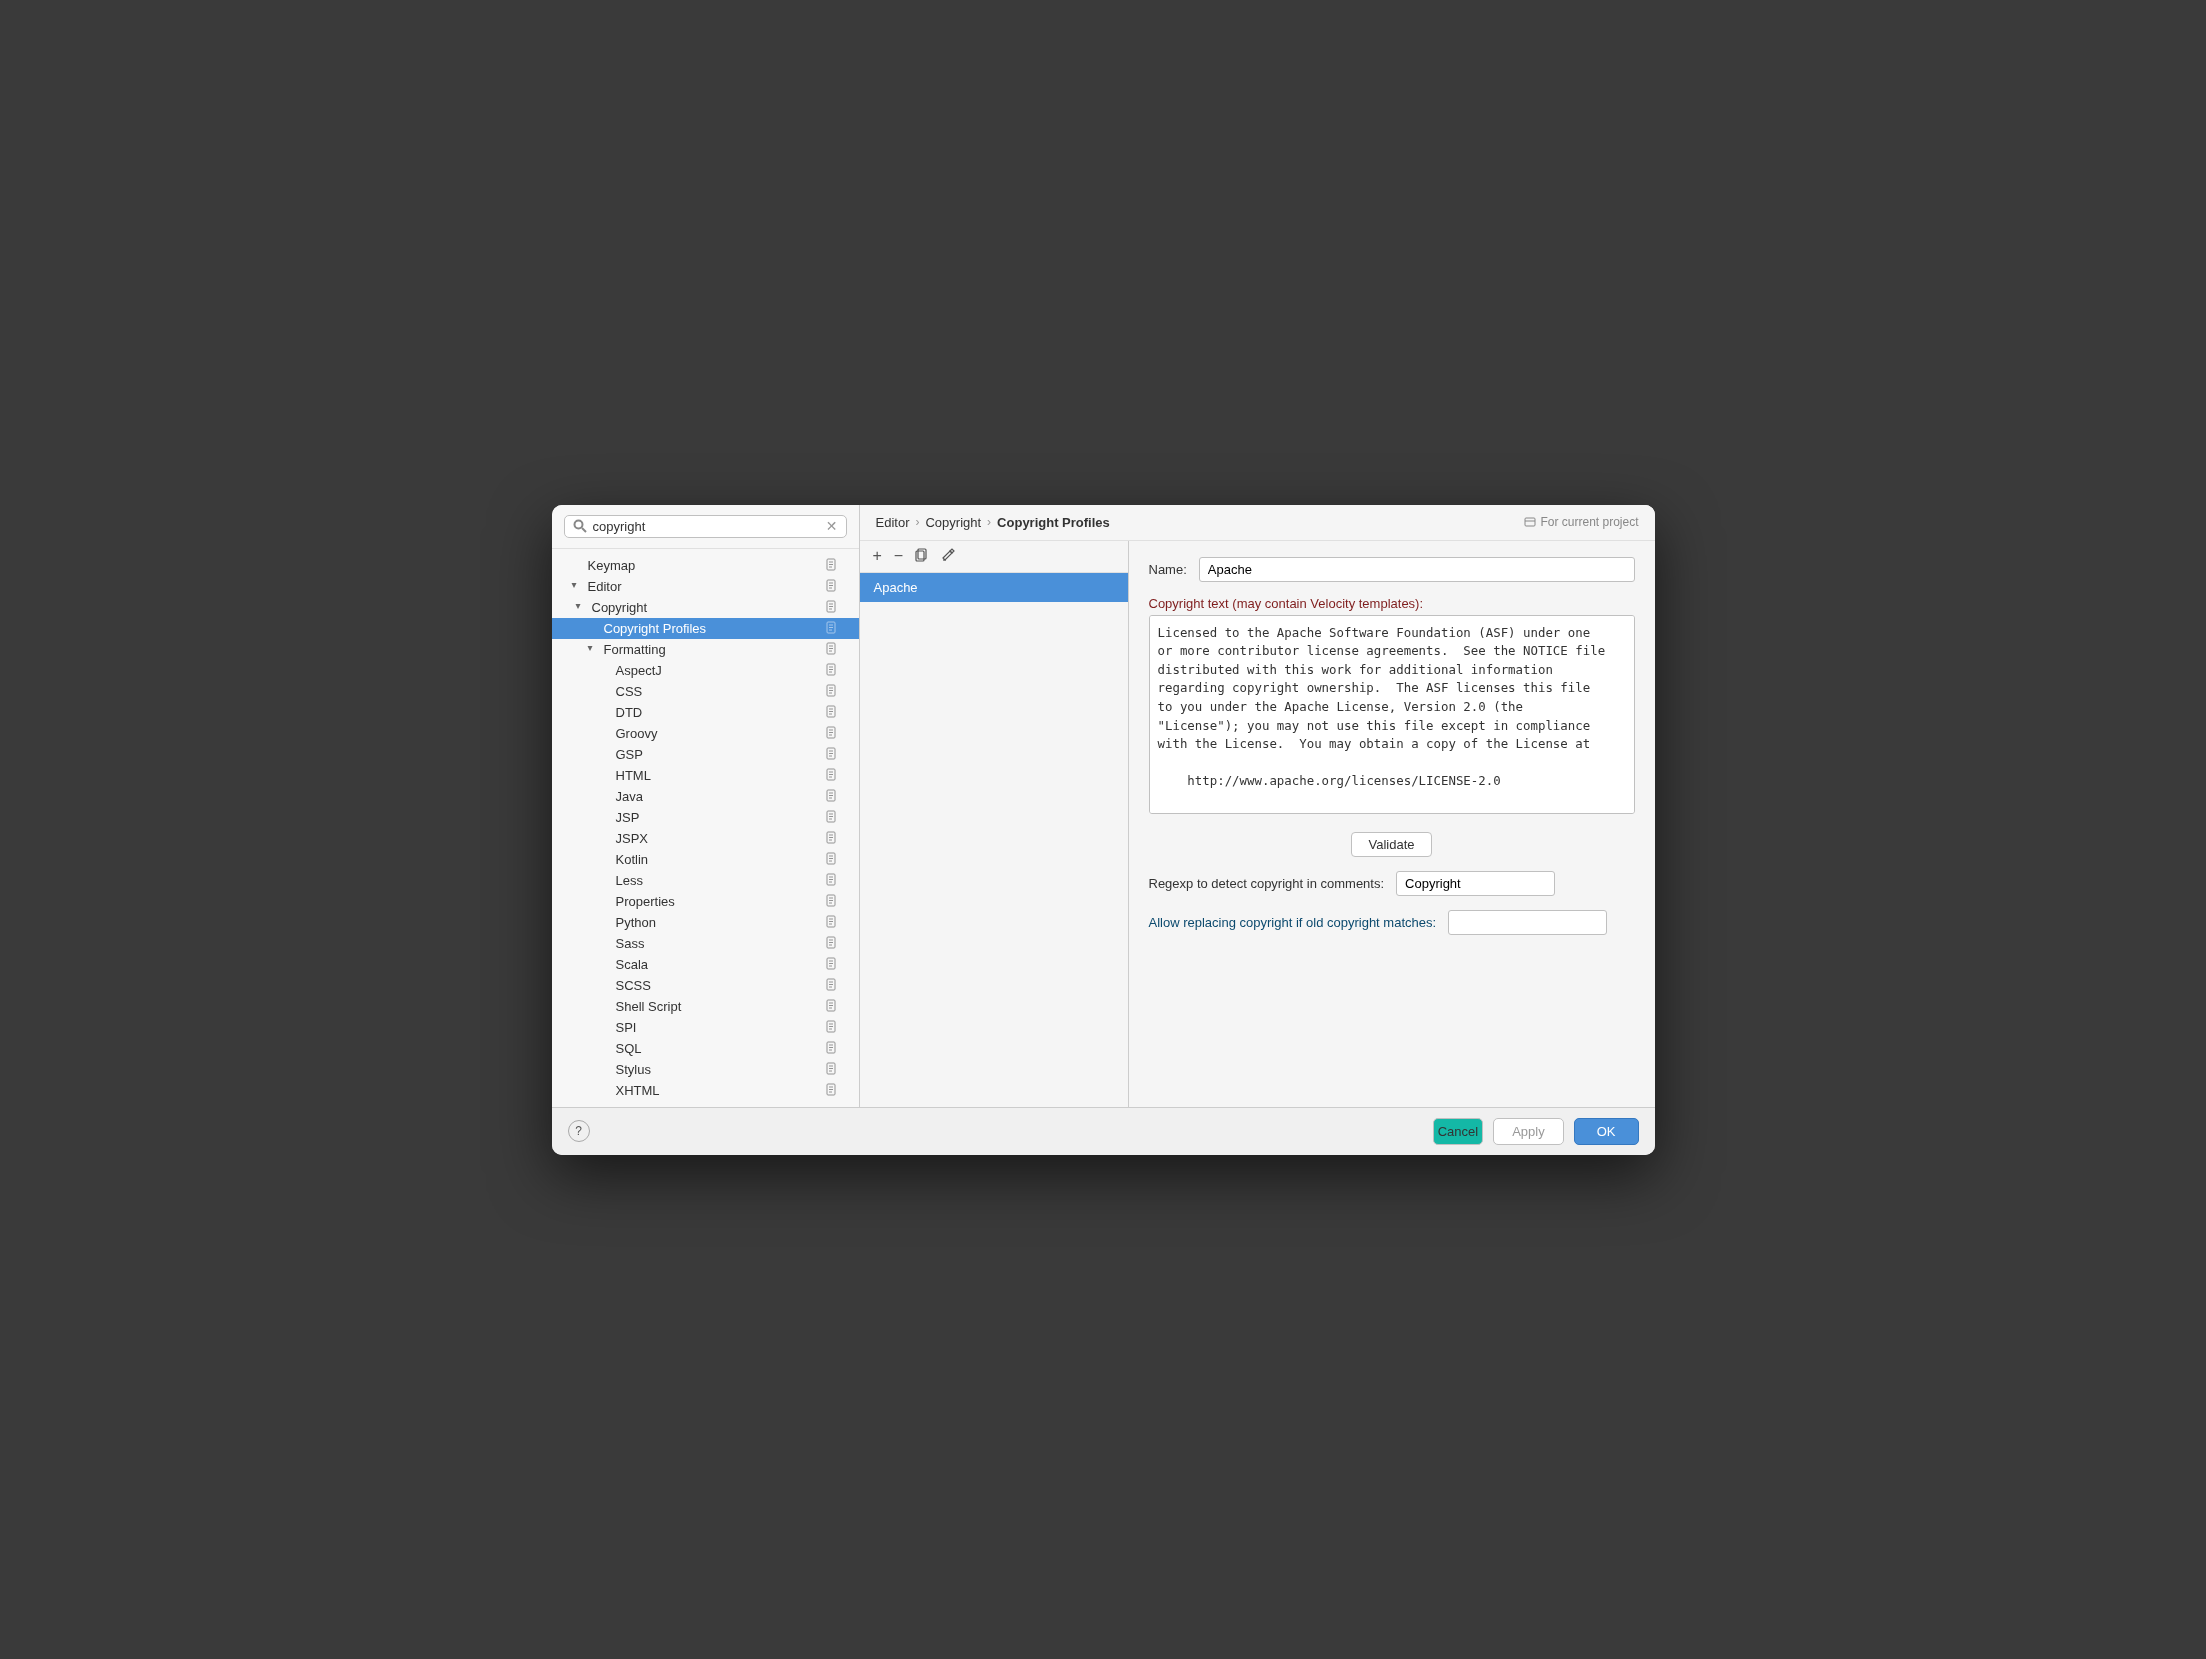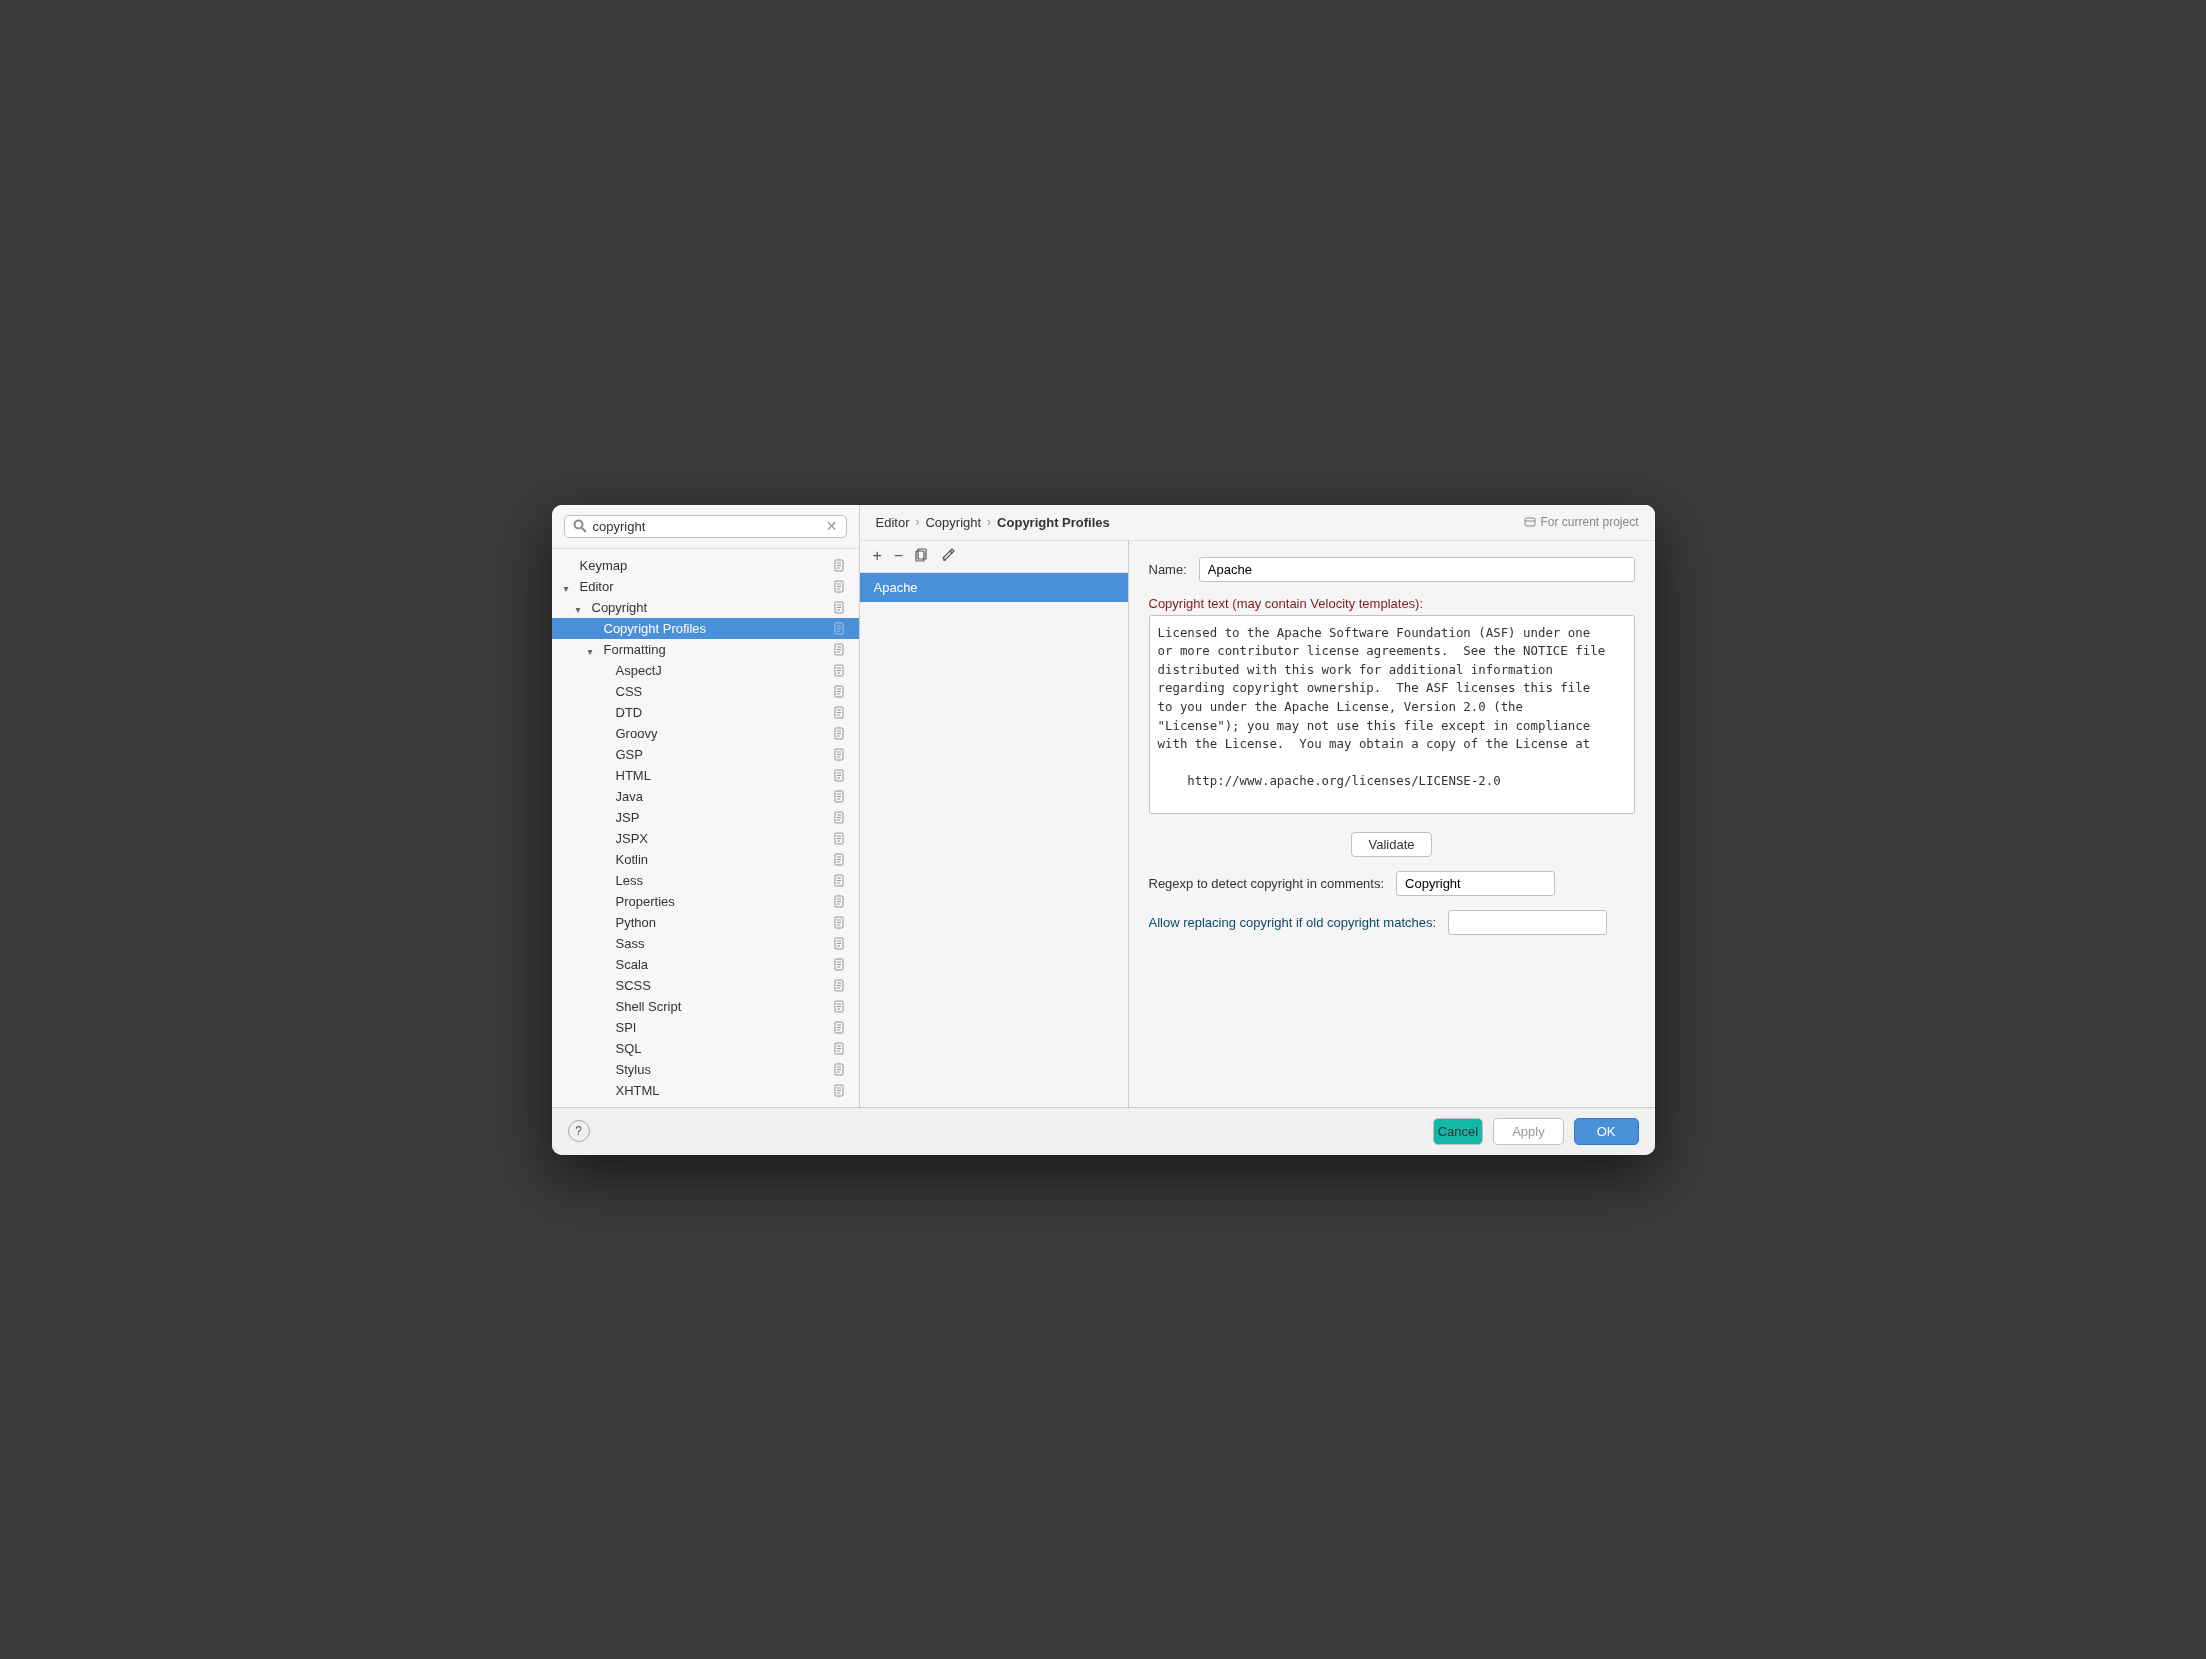--- a/index.html
+++ b/index.html
@@ -101,22 +101,22 @@
       padding: 0;
       line-height: 1;
     }
     .tree-area {
       flex: 1;
       overflow-y: auto;
       padding: 6px 0;
     }
     .tree-item {
       display: flex;
-      align-items: flex-end;
-      padding: 3px 12px;
+      align-items: flex-start;
+      padding: 3px 20px;
       font-size: 13px;
       color: #333;
       cursor: pointer;
       user-select: none;
       position: relative;
     }
     .tree-item.selected {
       background: #4a90d9;
       color: #fff;
     }

